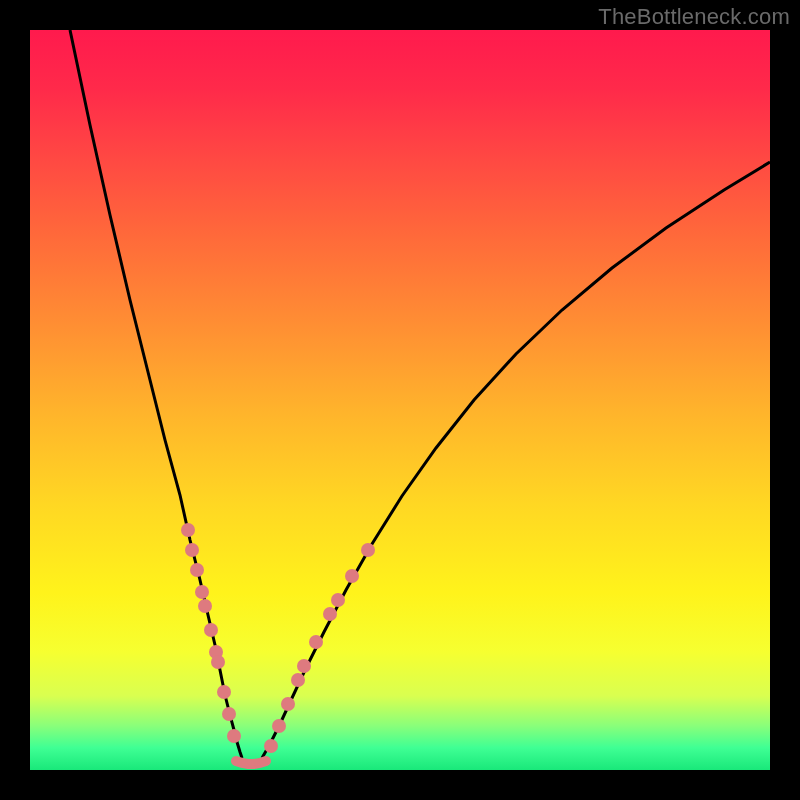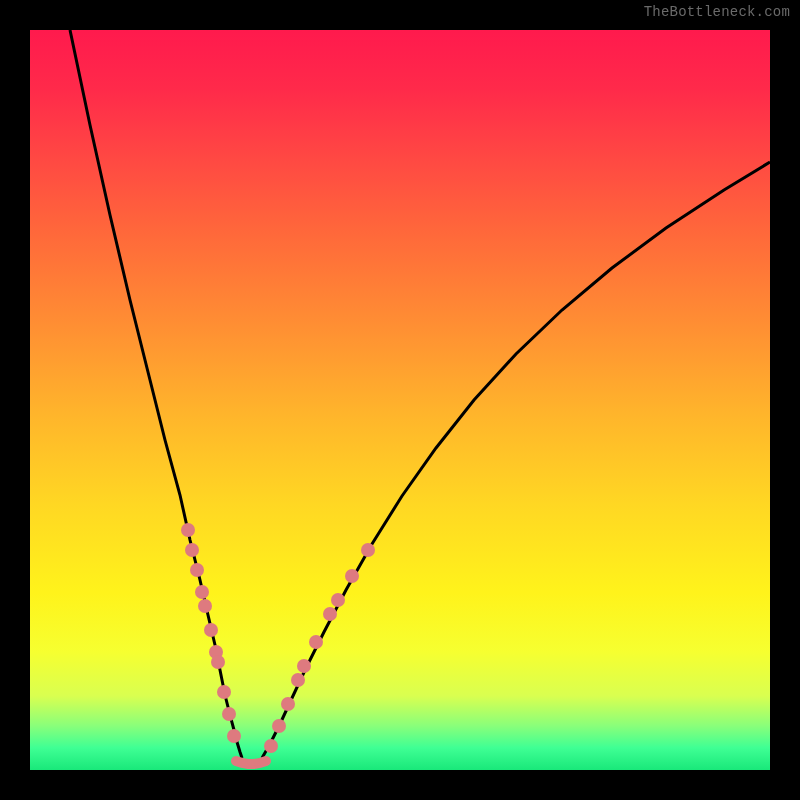--- a/index.html
+++ b/index.html
@@ -47,25 +47,24 @@
       #8aff7a 94%,
       #3fff94 97%,
       #19e87a 100%
     );
   }
   .watermark {
     position: absolute;
     top: 4px;
     right: 10px;
     color: #6a6a6a;
-    font-size: 14px;
+    font-size: 22px;
     font-weight: 500;
     letter-spacing: 0.2px;
     user-select: none;
-    font-family: Liberation Mono, monospace;
   }
   svg.curves {
     position: absolute;
     left: 0;
     top: 0;
     width: 740px;
     height: 740px;
   }
 </style>
 </head>

